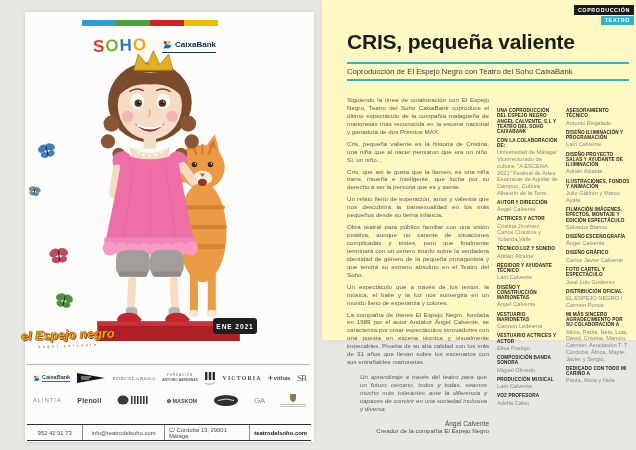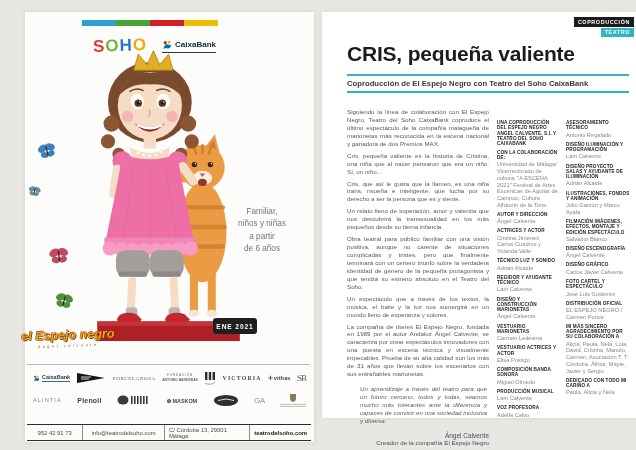--- a/index.html
+++ b/index.html
@@ -44,29 +44,29 @@
   .sp-crest{display:flex;flex-direction:column;align-items:center;gap:1px}
   .crestlines i{display:block;width:26px;height:1.4px;background:#c2c0bc;margin-top:1px}
   .pfooter{position:absolute;left:2px;top:412px;width:284px;height:17px;border-top:.7px solid #2c2c2c;border-bottom:.7px solid #2c2c2c;display:flex;align-items:stretch}
   .fcell{display:flex;align-items:center;justify-content:center;font-size:5.9px;color:#4a4a4a;padding:0 4px}
   .fcell+.fcell{border-left:.6px solid #8a8a8a}
   .fcell.web{font-weight:bold;color:#141414}
   .f1{flex:5.2}.f2{flex:8}.f3{flex:8.4}.f4{flex:5.6}
   .butterfly{position:absolute}
 
   
-  .page-right{position:absolute;left:322px;top:12px;width:314px;height:406px;background:#ffffff;box-shadow:0 0 5px rgba(0,0,0,.07)}
+  .page-right{position:absolute;left:322px;top:0;width:314px;height:340px;background:#fef9c3;box-shadow:0 0 5px rgba(0,0,0,.07)}
   .badges{position:absolute;top:5px;right:2px;display:flex;flex-direction:column;align-items:flex-end;gap:1px}
   .badge{color:#fff;font-size:5.4px;font-weight:bold;letter-spacing:.6px;padding:1.5px 4px 2px}
   .badge.copro{background:#1b1b1b}
   .badge.teatro{background:#2fb5c5}
   .title{position:absolute;left:25px;top:30px;width:285px;font-size:21px;font-weight:bold;color:#1c1c1b;letter-spacing:-.2px}
   .rule{position:absolute;left:25px;width:282px;height:1.6px;background:#2fb5c5}
   .rule.r1{top:62px}.rule.r2{top:79px}
-  .subtitle{position:absolute;left:25px;top:67px;width:282px;font-size:7.7px;font-weight:bold;color:#3a3a39}
+  .subtitle{position:absolute;left:25px;top:67px;width:282px;font-size:7.7px;font-weight:normal;color:#3a3a39}
   .bodycol{position:absolute;left:25px;top:96px;width:142px;color:#58595b}
   .bodycol p.para{font-size:6.2px;line-height:1.28;text-align:justify;margin-bottom:4px}
   .quote{font-size:6.2px;line-height:1.3;font-style:italic;margin:7px 2px 0 13px;text-align:justify;color:#5c5d5f}
   .sig{margin-top:7px;text-align:right}
   .sig .name{font-size:6.5px;color:#4c4d4f}
   .sig .role{font-size:6.2px;color:#4c4d4f}
   .credits{position:absolute;top:108px;display:flex;flex-direction:column}
   .credits.c1{left:175px;width:61px}
   .credits.c2{left:244px;width:64px}
   .credit{margin-bottom:3.5px}
@@ -232,27 +232,20 @@
         <rect x="115" y="258" width="9" height="42" rx="3" fill="#f6dcc4" transform="rotate(-3 119 258)"></rect>
         <rect x="66" y="292" width="13" height="11" rx="4" fill="#b9b4af"></rect>
         <rect x="114" y="292" width="13" height="11" rx="4" fill="#b9b4af"></rect>
         <path d="M58,302 q8,-6 20,-2 l6,6 q-2,5 -16,5 q-12,0 -12,-5 Z" fill="#c2262e"></path>
         <path d="M112,302 q8,-6 20,-2 l6,6 q-2,5 -16,5 q-12,0 -12,-5 Z" fill="#c2262e"></path>
       </g>
       <rect x="34" y="308" width="160" height="22" fill="#ae2026"></rect>
       <rect x="34" y="308" width="160" height="5" fill="#c8333a"></rect>
     </svg>
 
-    <div class="audience">
-
-    <div>Familiar,</div>
-        <div>niños y niñas</div>
-        <div>a partir</div>
-        <div>de 6 años</div>
-      </div>
 
     <div class="date-badge">ENE 2021</div>
 
     <div class="espejo">
       <div class="main">el Espejo negro</div>
       <div class="sub">ángel calvente</div>
     </div>
 
     <div class="divider"></div>
 

